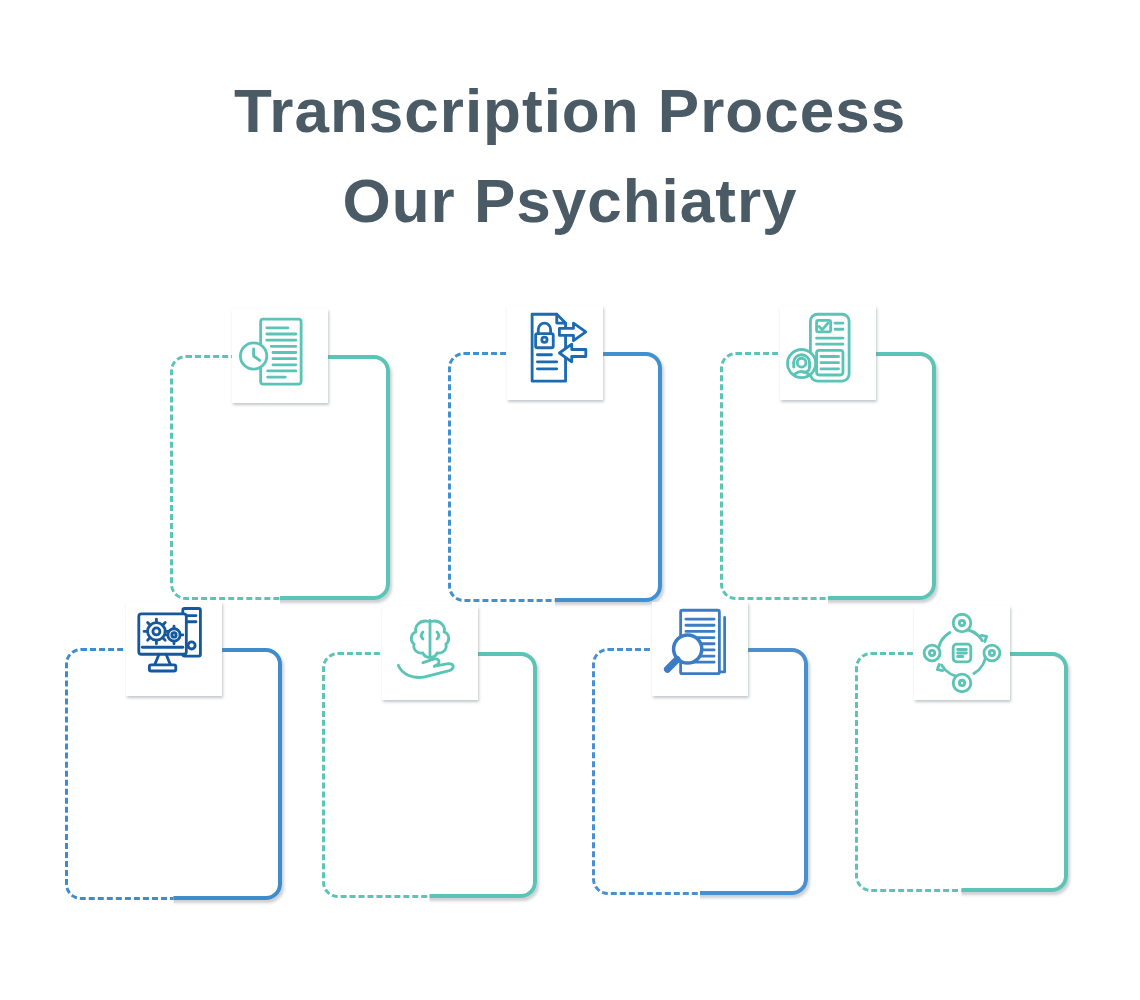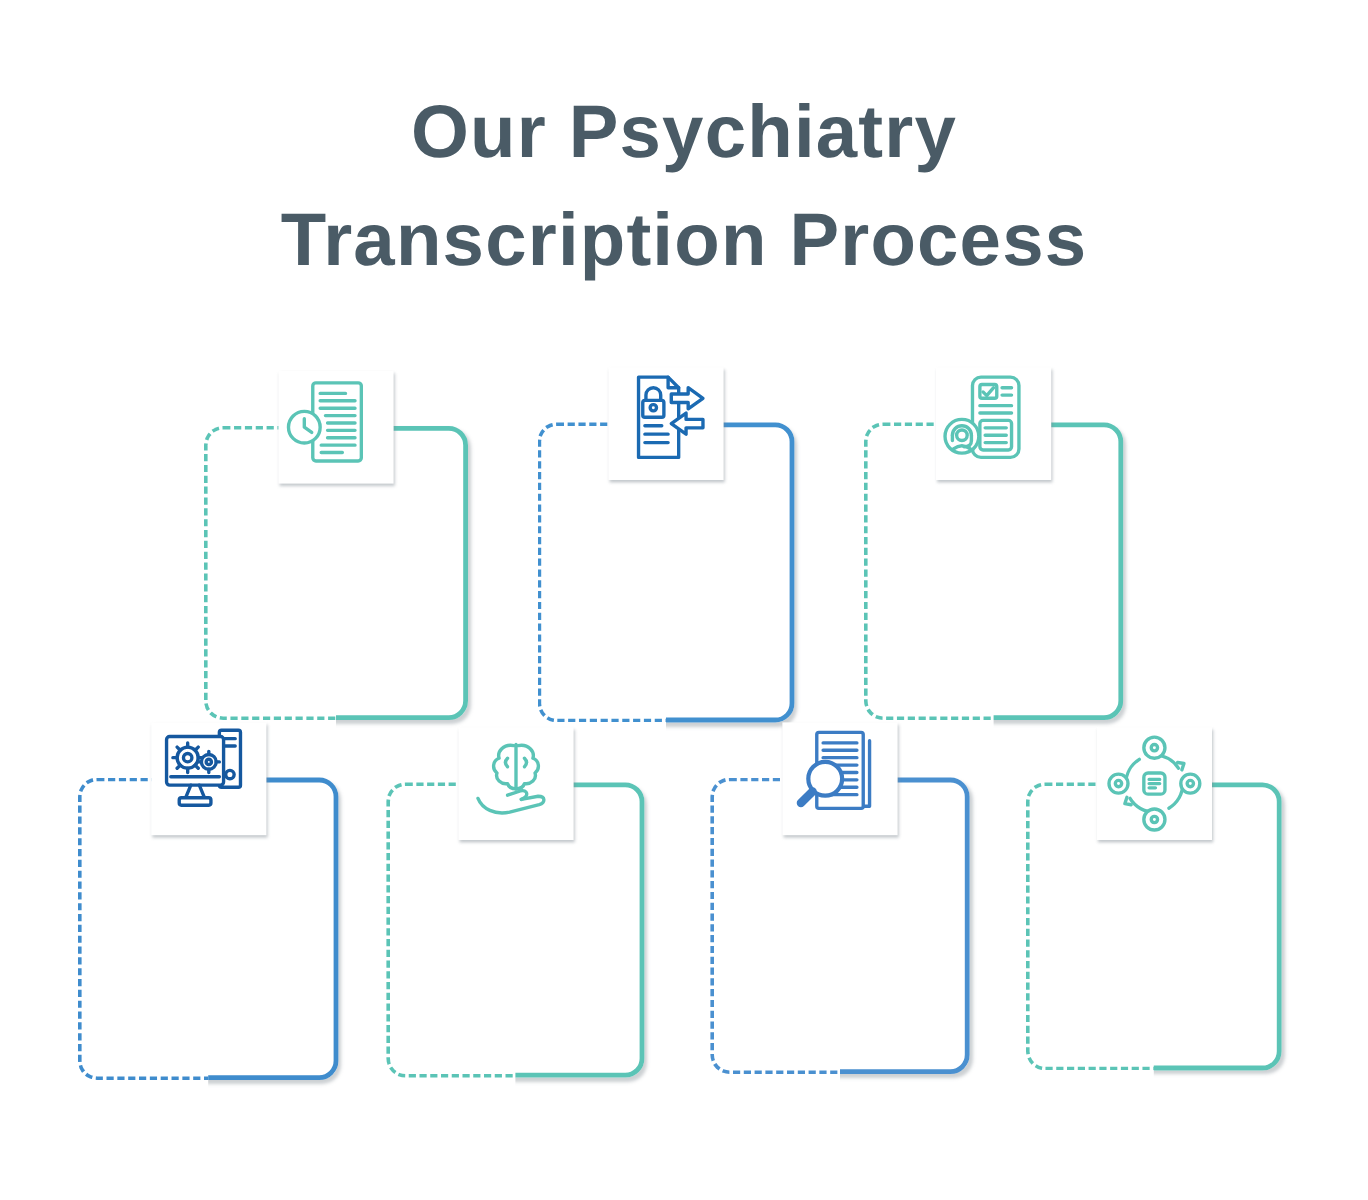--- a/index.html
+++ b/index.html
@@ -42,22 +42,22 @@
   .b5{left:322px;top:652px;width:215px;height:246px;}
   .b6{left:592px;top:648px;width:216px;height:247px;}
   .b7{left:855px;top:652px;width:213px;height:240px;}
 </style>
 </head>
 <body>
 
 <div class="canvas">
 
   <h1 class="title" style="color: rgb(74, 91, 102);">
+    <span class="t-line">Transcription Process</span>
     <span class="t-line">Our Psychiatry</span>
-    <span class="t-line">Transcription Process</span>
   </h1>
 
   <div class="box b1" style="--c: #5bc4b6; --ic: #5bc4b6;">
     <div class="frame dashed"></div>
     <div class="frame solid"></div>
     <div class="icon-wrap">
       <svg viewBox="0 0 100 100">
         <rect x="28" y="8" width="46" height="74" rx="3"></rect>
         <path d="M35 18h24M35 25h33M35 32h33M40 39h28M42 46h26M42 53h26M42 60h26M36 67h32M36 74h20"></path>
         <circle cx="20" cy="50" r="15" fill="#fff"></circle>

